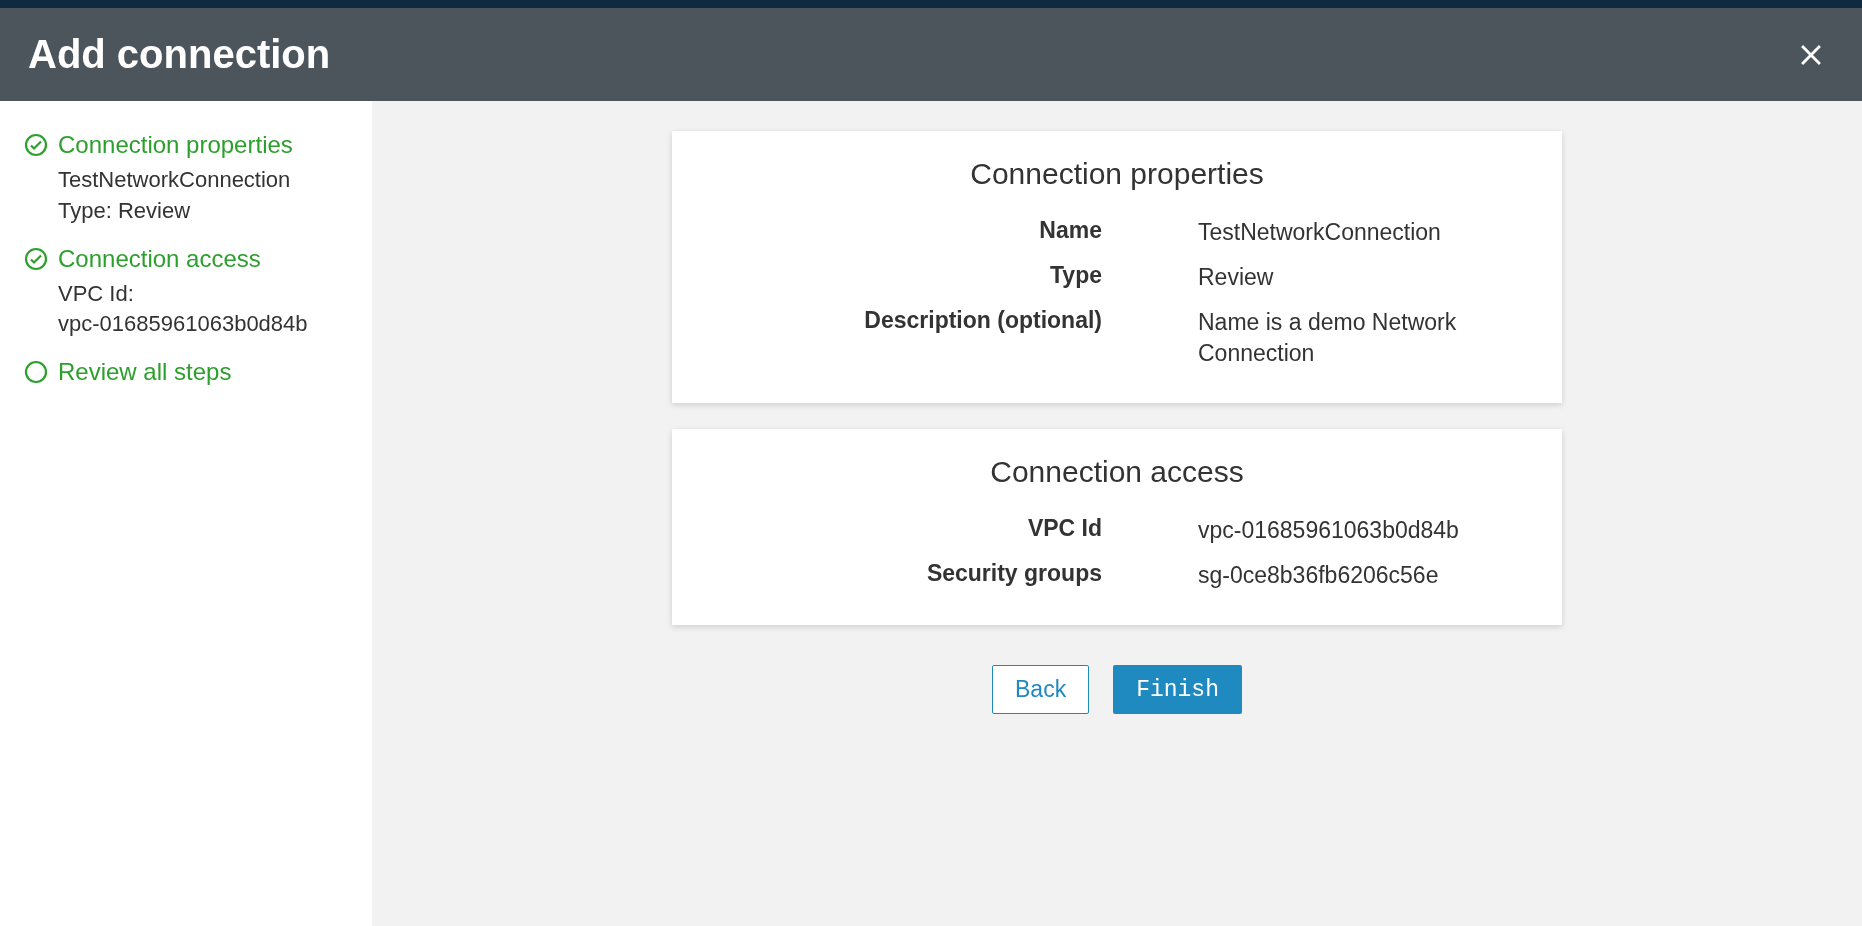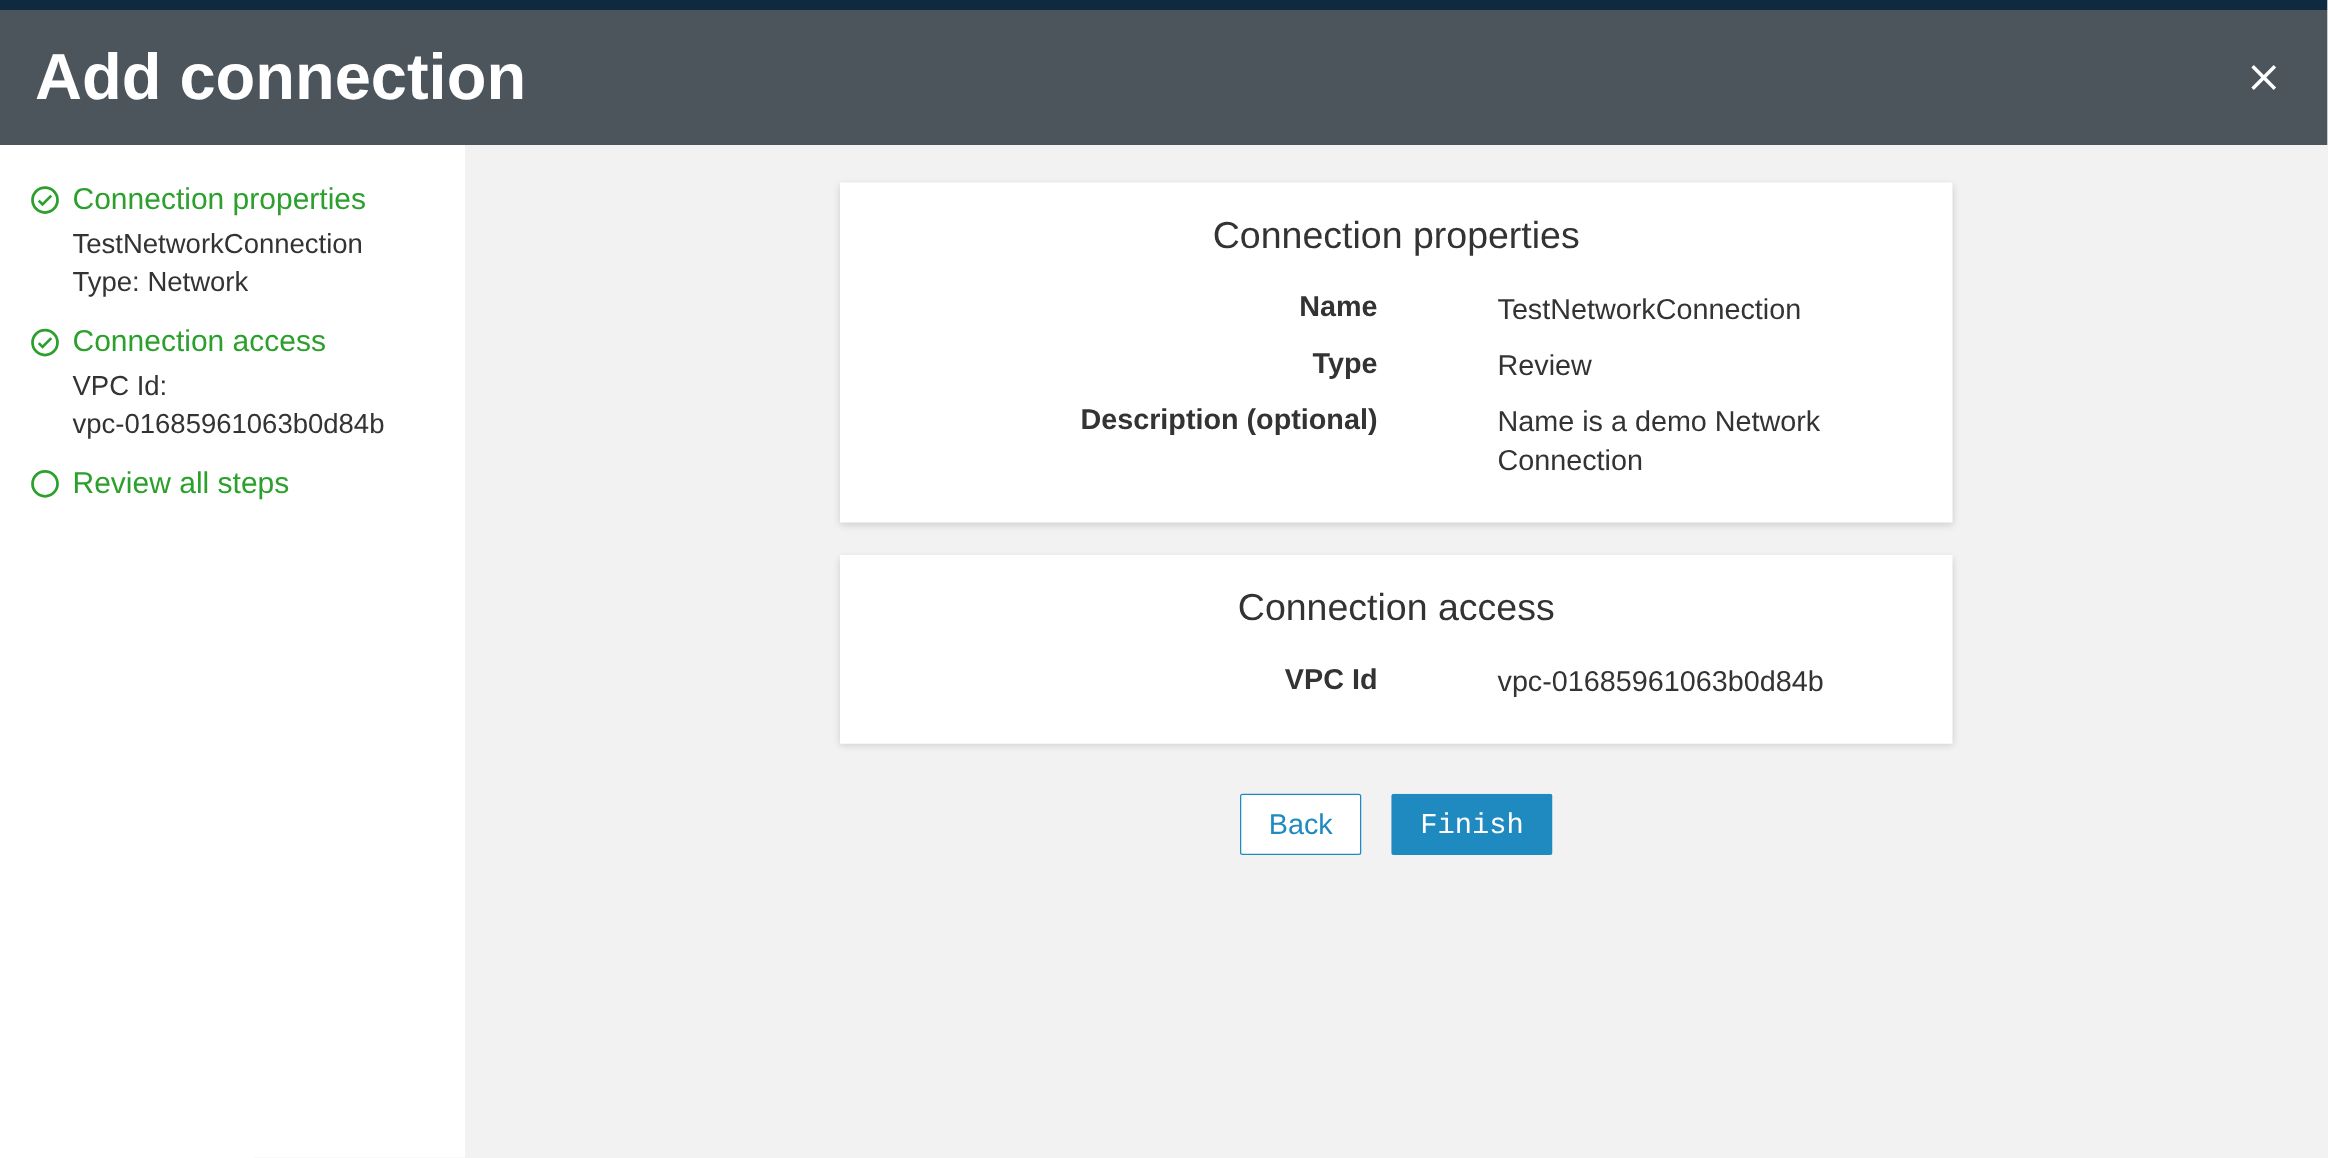--- a/index.html
+++ b/index.html
@@ -18,21 +18,21 @@
   }
   .header {
     background: #4c545c;
     color: #fff;
     display: flex;
     align-items: center;
     justify-content: space-between;
     padding: 24px 34px 24px 28px;
   }
   .header h1 {
-    font-size: 52px;
+    font-size: 40px;
     font-weight: 700;
   }
   .close-icon {
     width: 34px;
     height: 34px;
     cursor: pointer;
   }
   .close-icon svg { fill: #fff; }
 
   .body {
@@ -164,21 +164,21 @@
         <span class="step-icon">
           <svg viewBox="0 0 24 24" fill="none" stroke="#2ca02c" stroke-width="2.2">
             <circle cx="12" cy="12" r="10"></circle>
             <path d="M7 12.5l3 3 7-7"></path>
           </svg>
         </span>
         <span>Connection properties</span>
       </div>
       <div class="step-details">
         <div>TestNetworkConnection</div>
-        <div>Type: Network</div>
+        <div>Type: Review</div>
       </div>
     </div>
 
     <div class="step">
       <div class="step-header">
         <span class="step-icon">
           <svg viewBox="0 0 24 24" fill="none" stroke="#2ca02c" stroke-width="2.2">
             <circle cx="12" cy="12" r="10"></circle>
             <path d="M7 12.5l3 3 7-7"></path>
           </svg>
@@ -221,20 +221,24 @@
         <div class="row-value">Name is a demo Network Connection</div>
       </div>
     </section>
 
     <section class="panel">
       <h2 class="panel-title">Connection access</h2>
       <div class="row">
         <div class="row-label">VPC Id</div>
         <div class="row-value">vpc-01685961063b0d84b</div>
       </div>
+      <div class="row">
+        <div class="row-label">Security groups</div>
+        <div class="row-value">sg-0ce8b36fb6206c56e</div>
+      </div>
     </section>
 
     <div class="actions">
       <button class="btn btn-back">Back</button>
       <button class="btn btn-finish">Finish</button>
     </div>
 
   </main>
 
 </div>

